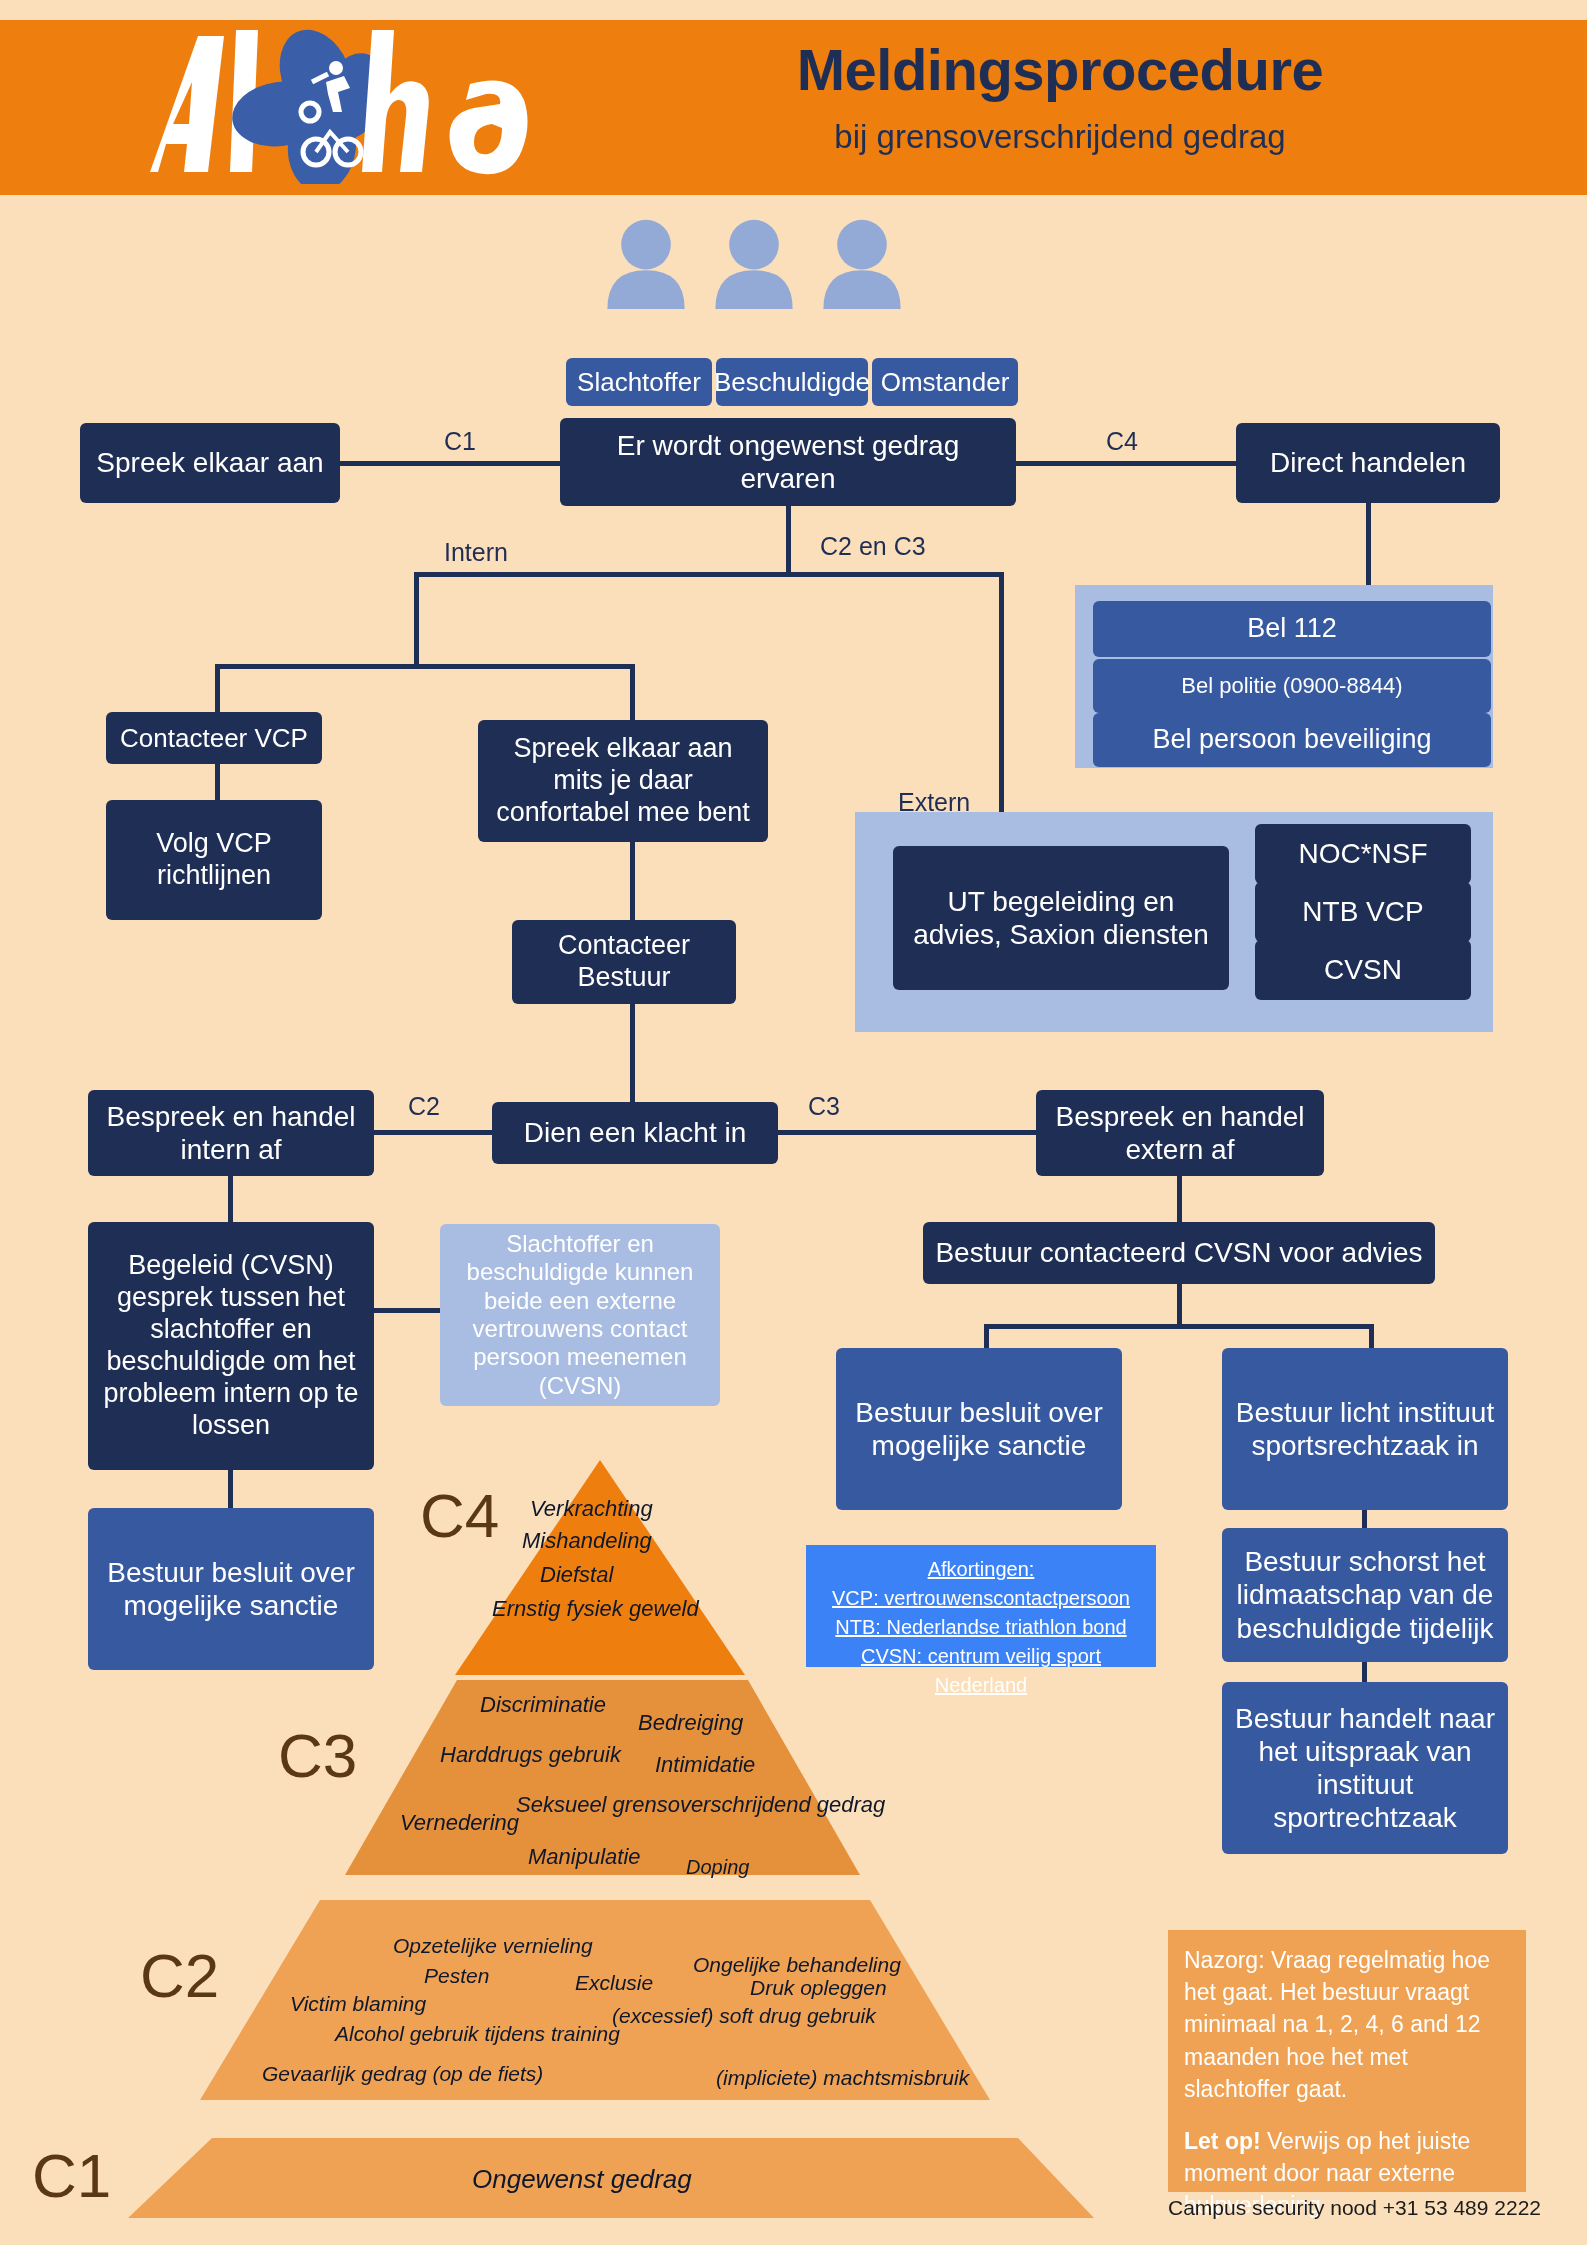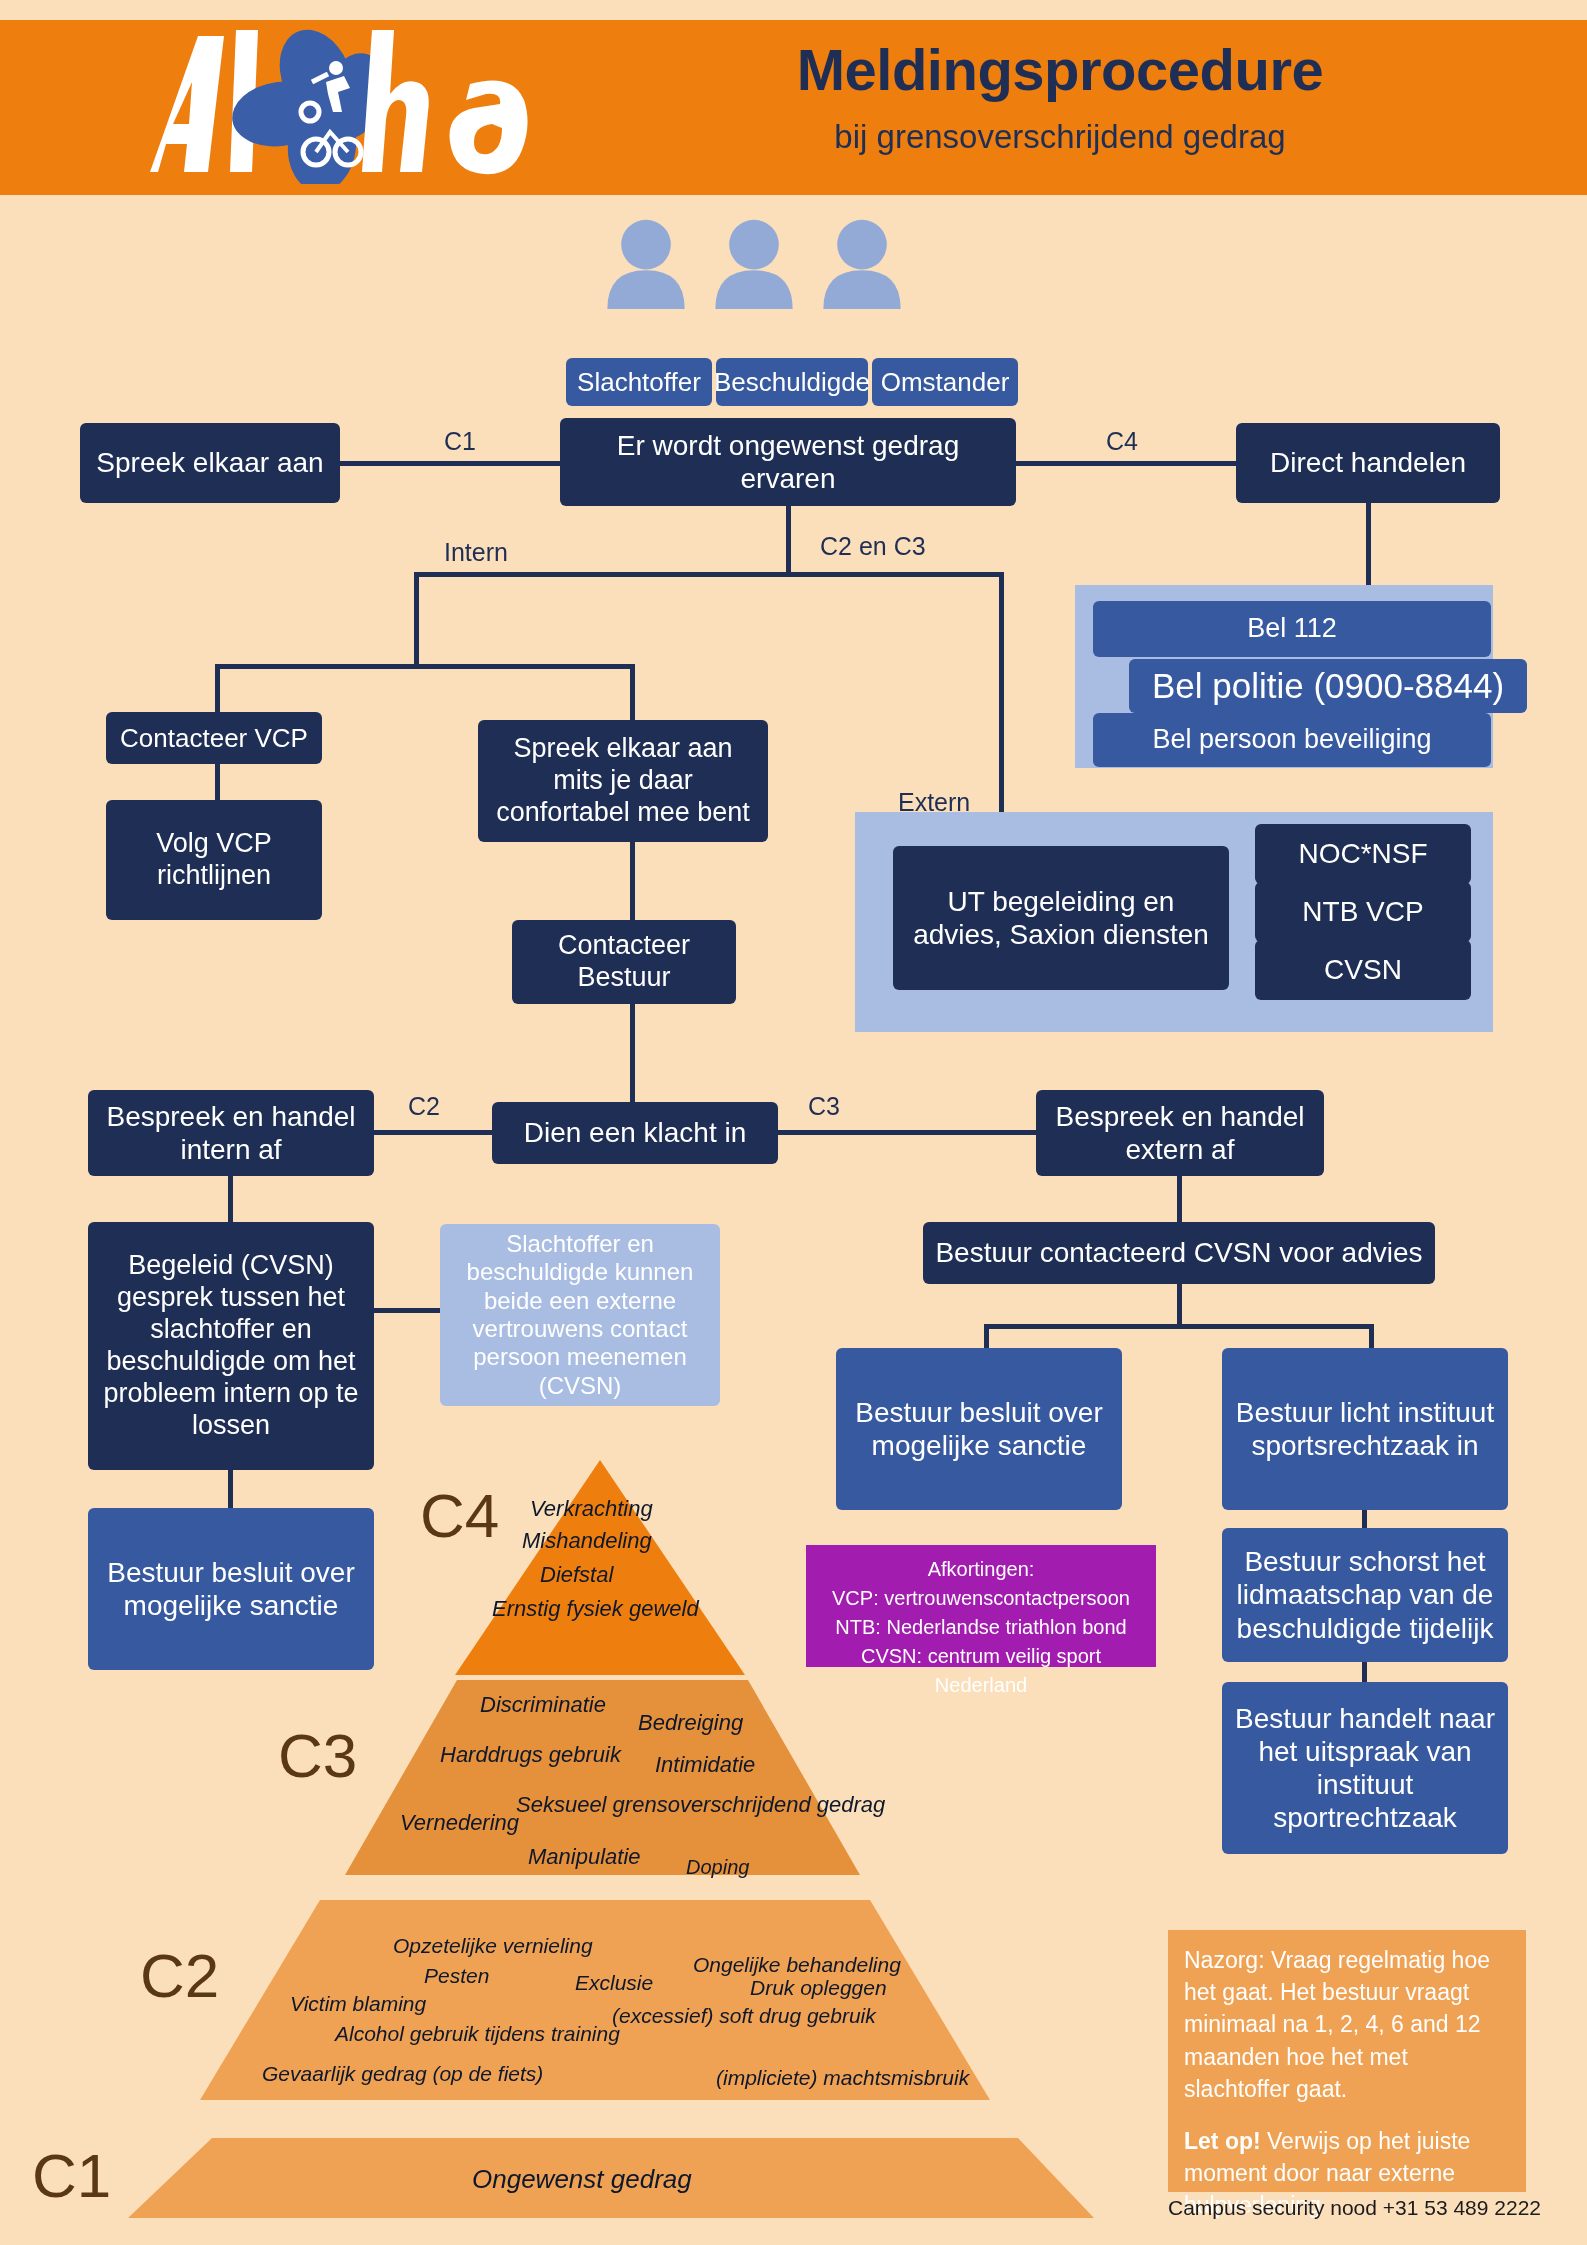--- a/index.html
+++ b/index.html
@@ -18,21 +18,21 @@
   #logo svg{display:block;}
   #header-title{left:690px;top:36px;width:740px;text-align:center;color:#1F2E54;
      font-size:58px;font-weight:bold;letter-spacing:-0.5px;}
   #header-sub{left:690px;top:118px;width:740px;text-align:center;color:#1F2E54;font-size:33px;}
 
   
   .navy{background:#1F2E54;color:#fff;}
   .blue{background:#37599F;color:#fff;}
   .ltblue{background:#A9BCE2;color:#fff;}
   .panel{background:#A9BCE2;}
-  .orange{background:#a21caf;color:#fff;}
+  .orange{background:#3b82f6;color:#fff;text-decoration:underline;}
   .orange-lite{background:#EFA254;color:#fff;}
   .box{display:flex;align-items:center;justify-content:center;text-align:center;
        line-height:1.18;padding:4px 8px;border-radius:6px;}
   .ln{background:#1F2E54;position:absolute;}
 
   .lbl{color:#1F2E54;font-size:25px;}
   .cbig{color:#5A3715;font-size:62px;}
 
   .people{position:absolute;}
   .person{position:absolute;width:92px;height:92px;}
@@ -123,21 +123,21 @@
   <div class="abs lbl" style="left:898px;top:788px;">Extern</div>
 
   <div class="ln" style="left:215px;top:664px;width:420px;height:5px;"></div>
   <div class="ln" style="left:215px;top:664px;width:5px;height:50px;"></div>
   <div class="ln" style="left:630px;top:664px;width:5px;height:60px;"></div>
 
   <div class="ln" style="left:1366px;top:503px;width:5px;height:86px;"></div>
 
   <div class="abs panel" style="left:1075px;top:585px;width:418px;height:183px;">
     <div class="box blue" style="position:absolute;left:18px;top:16px;width:382px;height:48px;font-size:27px;">Bel 112</div>
-    <div class="box blue" style="position:absolute;left:18px;top:74px;width:382px;height:46px;font-size:35px;margin-left:36px;">Bel politie (0900-8844)</div>
+    <div class="box blue" style="position:absolute;left:18px;top:74px;width:382px;height:46px;font-size:22px;">Bel politie (0900-8844)</div>
     <div class="box blue" style="position:absolute;left:18px;top:128px;width:382px;height:46px;font-size:27px;">Bel persoon beveiliging</div>
   </div>
 
   <div class="abs box navy" style="left:106px;top:712px;width:216px;height:52px;font-size:26px;">Contacteer VCP</div>
   <div class="ln" style="left:215px;top:764px;width:5px;height:40px;"></div>
   <div class="abs box navy" style="left:106px;top:800px;width:216px;height:120px;font-size:27px;">Volg VCP richtlijnen</div>
 
   <div class="abs box navy" style="left:478px;top:720px;width:290px;height:122px;font-size:27px;">Spreek elkaar aan mits je daar confortabel mee bent</div>
   <div class="ln" style="left:630px;top:842px;width:5px;height:78px;"></div>
   <div class="abs box navy" style="left:512px;top:920px;width:224px;height:84px;font-size:27px;">Contacteer Bestuur</div>

